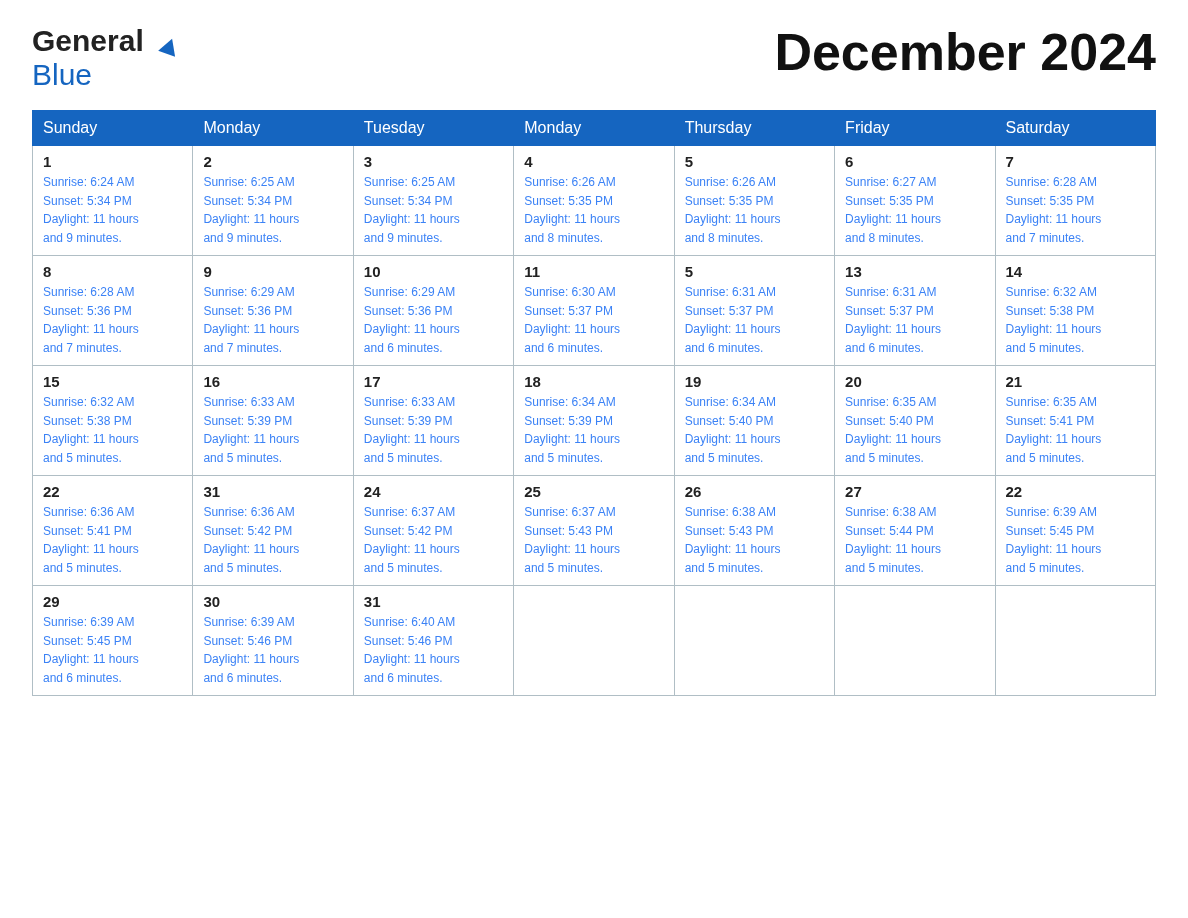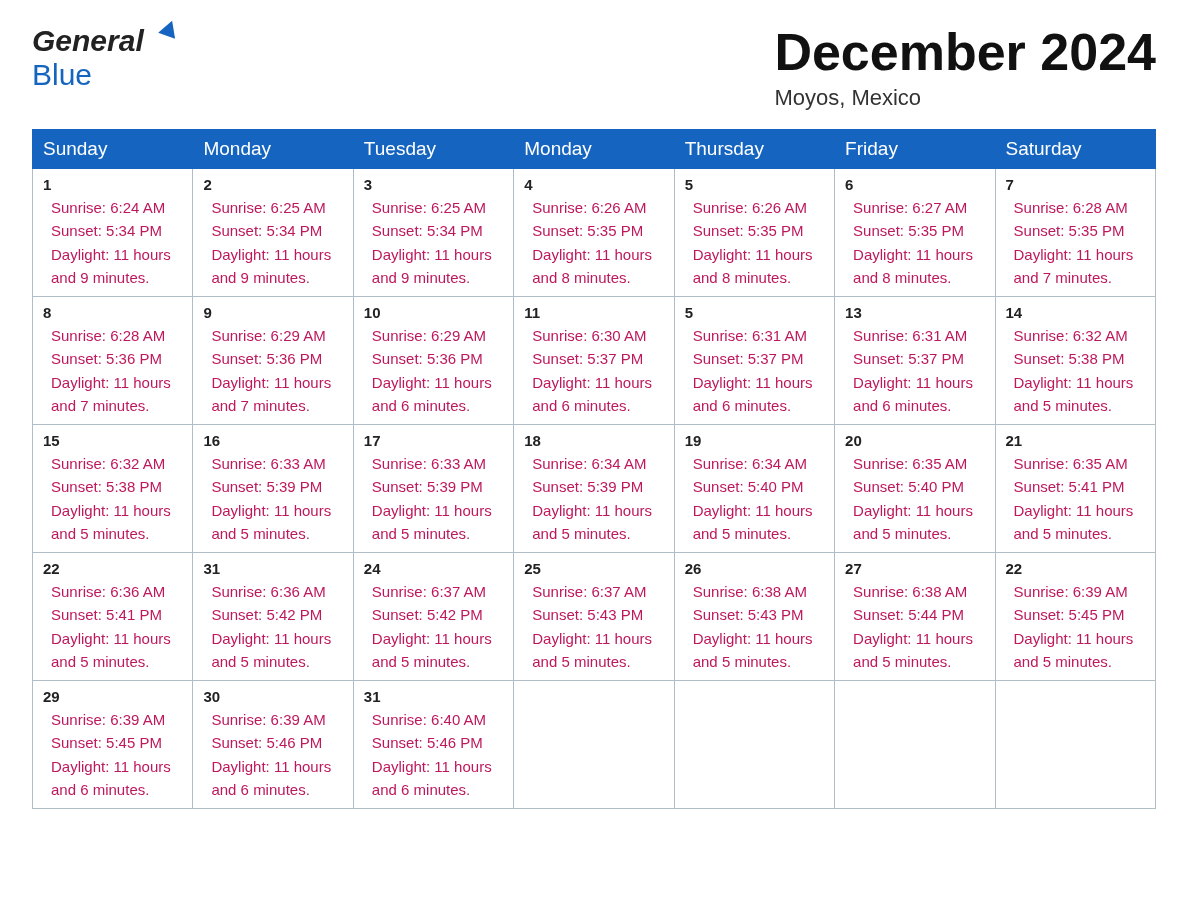--- a/index.html
+++ b/index.html
@@ -36,21 +36,21 @@
       margin-top: 4px;
     }
     .calendar-table {
       width: 100%;
       border-collapse: collapse;
       margin-top: 4px;
     }
     .calendar-table th {
       background: #1565c0;
       color: #fff;
-      font-size: 19px;
+      font-size: 16px;
       font-weight: normal;
       padding: 8px 10px;
       text-align: left;
       border: 1px solid #1565c0;
     }
     .calendar-table td {
       vertical-align: top;
       border: 1px solid #b0bec5;
       padding: 7px 10px;
       font-size: 13px;
@@ -59,37 +59,35 @@
       min-height: 90px;
       height: 110px;
     }
     .day-num {
       font-size: 15px;
       font-weight: bold;
       display: block;
       margin-bottom: 3px;
     }
     .day-info {
-      font-size: 15px;
+      font-size: 12px;
       line-height: 1.55;
-      color: #be185d;
-      margin-left: 8px;
+      color: #3b82f6;
     }
     .empty-cell {
       background: #fff;
     }
     .calendar-table tr td:first-child {
       border-left: 1px solid #b0bec5;
     }
     
     .logo-wrapper {
       display: flex;
-      align-items: flex-start;
+      align-items: flex-end;
       gap: 12px;
-      font-style: italic;
     }
     .logo-general {
       font-size: 30px;
       font-weight: bold;
       color: #222;
     }
     .logo-icon {
       display: inline-block;
       width: 0;
       height: 0;
@@ -111,21 +109,20 @@
 <div class="header">
   <div class="logo">
     <div class="logo-wrapper">
       <span class="logo-general">General</span>
       <span class="logo-icon"></span>
     </div>
     <div class="logo-line2">Blue</div>
   </div>
   <div class="title-block">
     <div class="title-month">December 2024</div>
-    <div class="title-location">Moyos, Mexico</div>
   </div>
 </div>
 
 <table class="calendar-table">
   <thead>
     <tr>
     <th>Sunday</th>
         <th>Monday</th>
         <th>Tuesday</th>
         <th>Monday</th>

